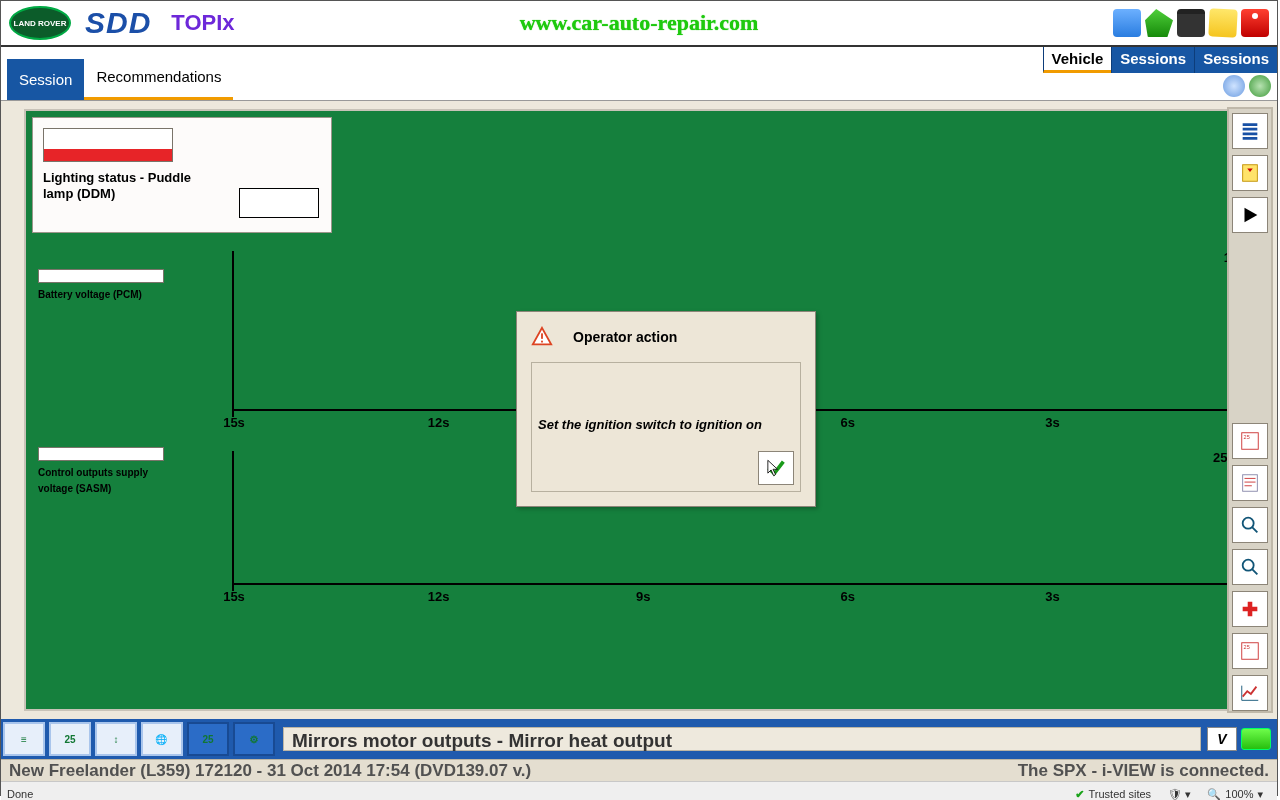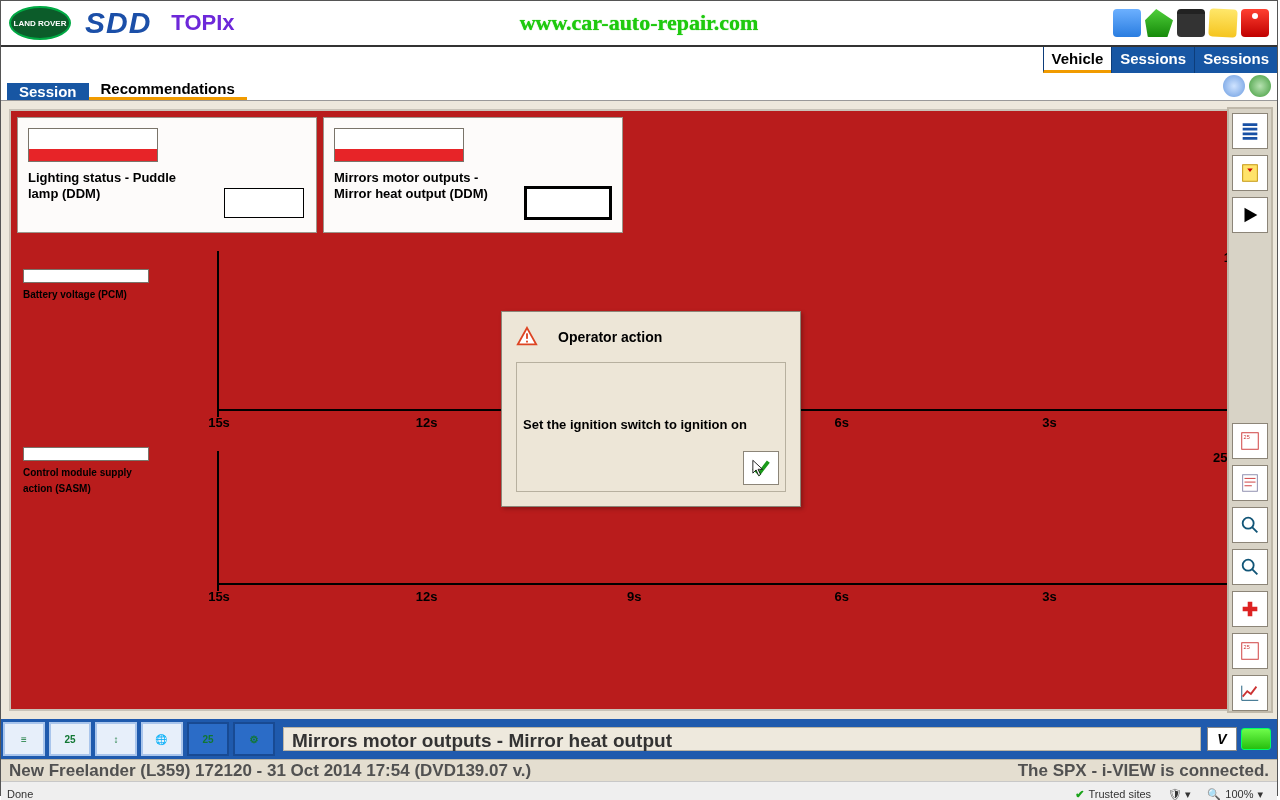--- a/index.html
+++ b/index.html
@@ -22,31 +22,31 @@
   .ico-ext { background:linear-gradient(#ff4030,#c00000); position:relative; }
   .ico-ext::after{content:""; position:absolute; left:11px; top:4px; width:6px; height:6px; border-radius:50%; background:#fff;}
 
   
   .navtabs{ height:26px; background:#fff; display:flex; justify-content:flex-end; gap:0; }
   .navtab{ background:#1756a3; color:#fff; font-weight:bold; font-size:15px; padding:3px 8px 4px; border-left:1px solid #0d3d7a; cursor:pointer; }
   .navtab.active{ background:#fff; color:#000; border-bottom:3px solid #f19b00; }
 
   
   .subtabs{ height:28px; display:flex; align-items:flex-end; border-bottom:1px solid #999; position:relative; padding-left:6px;}
-  .subtab{ font-weight:bold; font-size:15px; padding:0 12px; cursor:pointer; }
+  .subtab{ font-weight:normal; font-size:15px; padding:12px 12px; cursor:pointer; }
   .subtab.active{ background:#1756a3; color:#fff; }
   .subtab.inactive{ color:#000; border-bottom:3px solid #f19b00; }
   .subtabs .right-icons{ position:absolute; right:6px; top:2px; display:flex; gap:4px; }
   .ri{ width:22px; height:22px; border-radius:50%; }
   .ri1{ background:radial-gradient(#cfe3ff,#6a9be0); }
   .ri2{ background:radial-gradient(#b7e2b1,#3e9a3a); }
 
   
   .workwrap{ background:#ede8dc; height:calc(100% - 46px - 26px - 28px - 40px - 22px - 14px); padding:8px 8px 8px 8px; position:relative; }
-  .workarea{ background:#b91c1c; border:2px solid #c8c3b8; height:100%; position:relative; }
+  .workarea{ background:#15803d; border:2px solid #c8c3b8; height:100%; position:relative;margin-left:15px; }
 
   
   .cards{ position:absolute; left:6px; top:6px; display:flex; gap:6px; }
   .card{ width:300px; height:116px; border:1px solid #9c968b; background:#fdfbfa; padding:10px 10px; position:relative; }
   .minichart{ width:130px; height:34px; border:1px solid #7a746a; position:relative; background:#fff; }
   .minichart .redbar{ width:100%; height:12px; background:#e72428; position:absolute; bottom:0; }
   .card .label{ font-weight:bold; font-size:13px; margin-top:8px; max-width:155px; line-height:16px; }
   .valuebox{ position:absolute; right:12px; bottom:14px; width:80px; height:30px; border:1px solid #000; background:#fff; }
   .card.second .valuebox{ width:88px; height:34px; border:3px solid #000; right:10px; bottom:12px; }
 
@@ -64,21 +64,21 @@
   
   .rtool{ position:absolute; right:4px; top:6px; bottom:6px; width:46px; background:#d8d3c6; border:2px solid #bfb8a9; display:flex; flex-direction:column; align-items:center; padding-top:4px; gap:6px; }
   .rbtn{ width:36px; height:36px; border:1px solid #8c8578; background:#fff; display:flex; align-items:center; justify-content:center; cursor:pointer; }
   .rbtn svg{ width:22px; height:22px; }
   .rgap{ flex:1; }
 
   
   .dialog{ position:absolute; left:490px; top:200px; width:300px; background:#ede6d7; border:1px solid #8c8578; box-shadow:2px 2px 4px rgba(0,0,0,.25); padding:14px 14px 14px 14px;}
   .dialog .dh{ display:flex; align-items:center; gap:20px; font-weight:bold; font-size:14px; }
   .dialog .warn{ width:22px; height:22px; }
-  .dialog .dbody{ margin-top:14px; border:1px solid #b7b09f; background:#ede6d7; height:130px; padding:54px 6px 6px 6px; font-weight:bold; font-size:13px; position:relative;}
+  .dialog .dbody{ margin-top:14px; border:1px solid #b7b09f; background:#ede6d7; height:130px; padding:54px 6px 6px 6px; font-weight:bold; font-size:13px; position:relative;font-style:italic;}
   .dialog .ok{ position:absolute; right:6px; bottom:6px; width:36px; height:34px; border:1px solid #8c8578; background:#fff; cursor:pointer; display:flex; align-items:center; justify-content:center;}
   .cursor{ position:absolute; right:20px; bottom:14px; width:14px; height:18px; }
 
   
   .btool{ height:40px; background:#1f5aad; display:flex; align-items:center; }
   .bbtn{ width:42px; height:34px; margin:0 2px; border:2px solid #a9c5ec; background:#e7effa; display:flex; align-items:center; justify-content:center; cursor:pointer; font-size:10px; font-weight:bold; color:#173; }
   .bbtn.dark{ background:#2b6cc7; border-color:#184a93; }
   .bdesc{ flex:1; height:24px; margin:0 6px; background:#eee9dd; border:1px solid #bcb5a4; padding:2px 8px; font-weight:bold; font-size:19px; color:#333; }
   .vbat{ width:30px; height:24px; margin-right:4px; border:1px solid #888; background:#fff; font-style:italic; font-weight:bold; font-size:14px; display:flex; align-items:center; justify-content:center;}
   .batt{ width:30px; height:22px; margin-right:6px; background:linear-gradient(#6efc4a,#27bf0e); border:1px solid #0f6; border-radius:3px; }
@@ -130,27 +130,20 @@
 
   <div class="workwrap">
     <div class="workarea">
 
       <div class="cards">
         <div class="card">
           <div class="minichart">
               <div class="redbar"></div>
             </div>
           <div class="label">Lighting status  -  Puddle lamp (DDM)</div>
-          <div class="valuebox"></div>
-        </div>
-        <div class="card second">
-          <div class="minichart">
-              <div class="redbar"></div>
-            </div>
-          <div class="label">Mirrors motor outputs  -  Mirror heat output (DDM)</div>
           <div class="valuebox"></div>
         </div>
       </div>
 
       <div class="pbox" style="top:158px;"></div>
       <div class="plabel" style="top:176px;">Battery voltage (PCM)</div>
 
       <div class="graph" style="top:140px; height:166px;">
         <div class="xline"></div>
         <div class="yt" style="top:6px;">16V</div>
@@ -159,21 +152,21 @@
           <div class="xtick" style="left:0%;">15s</div>
           <div class="xtick" style="left:20%;">12s</div>
           <div class="xtick" style="left:40%;">9s</div>
           <div class="xtick" style="left:60%;">6s</div>
           <div class="xtick" style="left:80%;">3s</div>
           <div class="xtick" style="left:100%; transform:translateX(-100%);">0s</div>
         </div>
       </div>
 
       <div class="pbox" style="top:336px;"></div>
-      <div class="plabel" style="top:354px; max-width:140px;">Control module supply action (SASM)</div>
+      <div class="plabel" style="top:354px; max-width:140px;">Control outputs supply voltage (SASM)</div>
 
       <div class="graph" style="top:340px; height:140px;">
         <div class="xline"></div>
         <div class="yt" style="top:6px;">25.5V</div>
         <div class="yt" style="top:132px;">0V</div>
         <div class="xbase" style="top:132px;">
           <div class="xtick" style="left:0%;">15s</div>
           <div class="xtick" style="left:20%;">12s</div>
           <div class="xtick" style="left:40%;">9s</div>
           <div class="xtick" style="left:60%;">6s</div>

